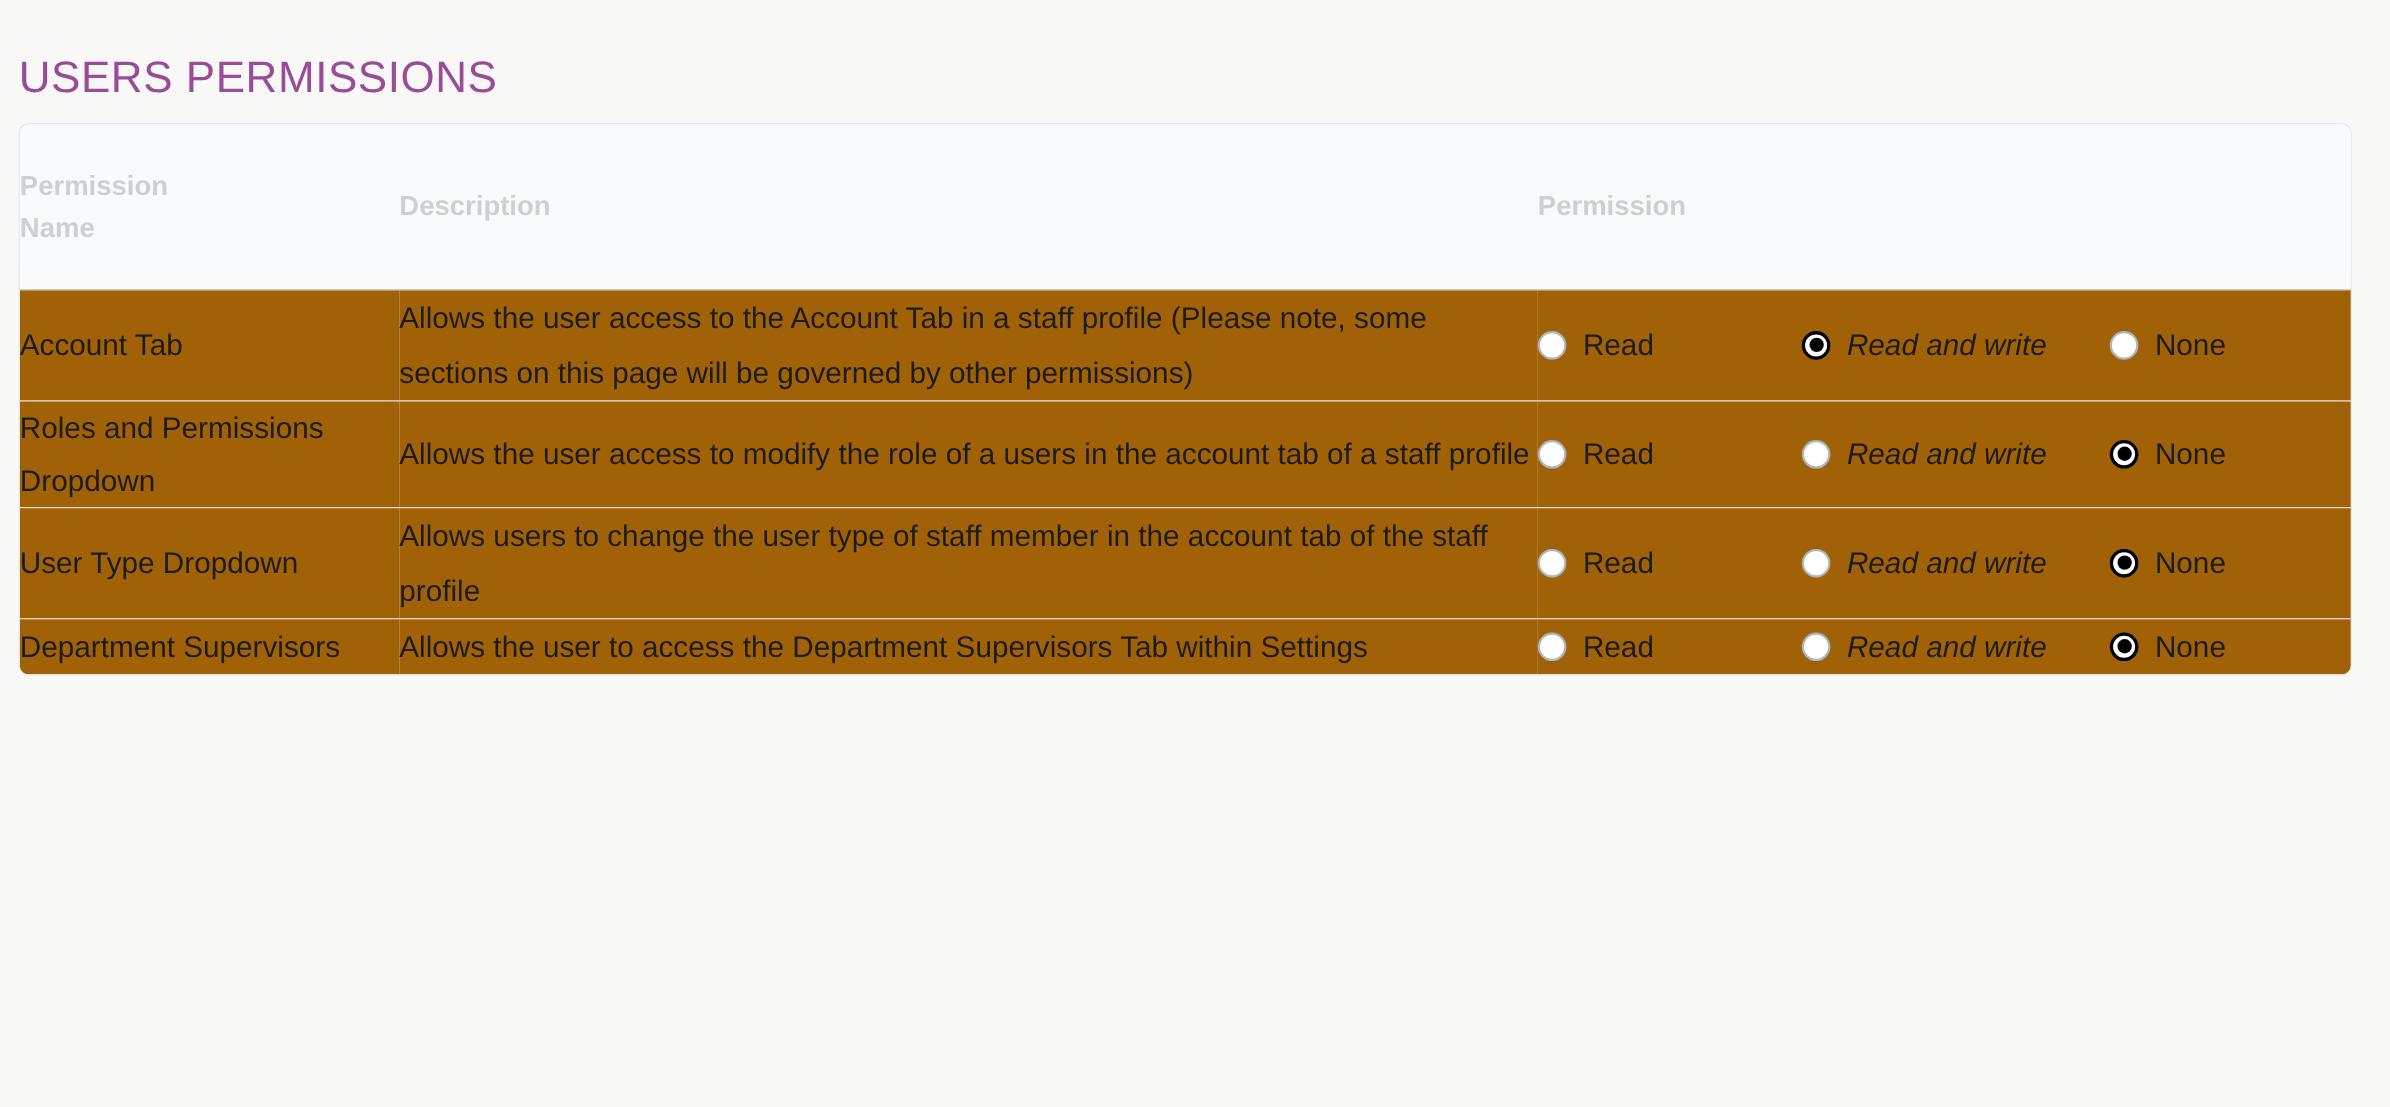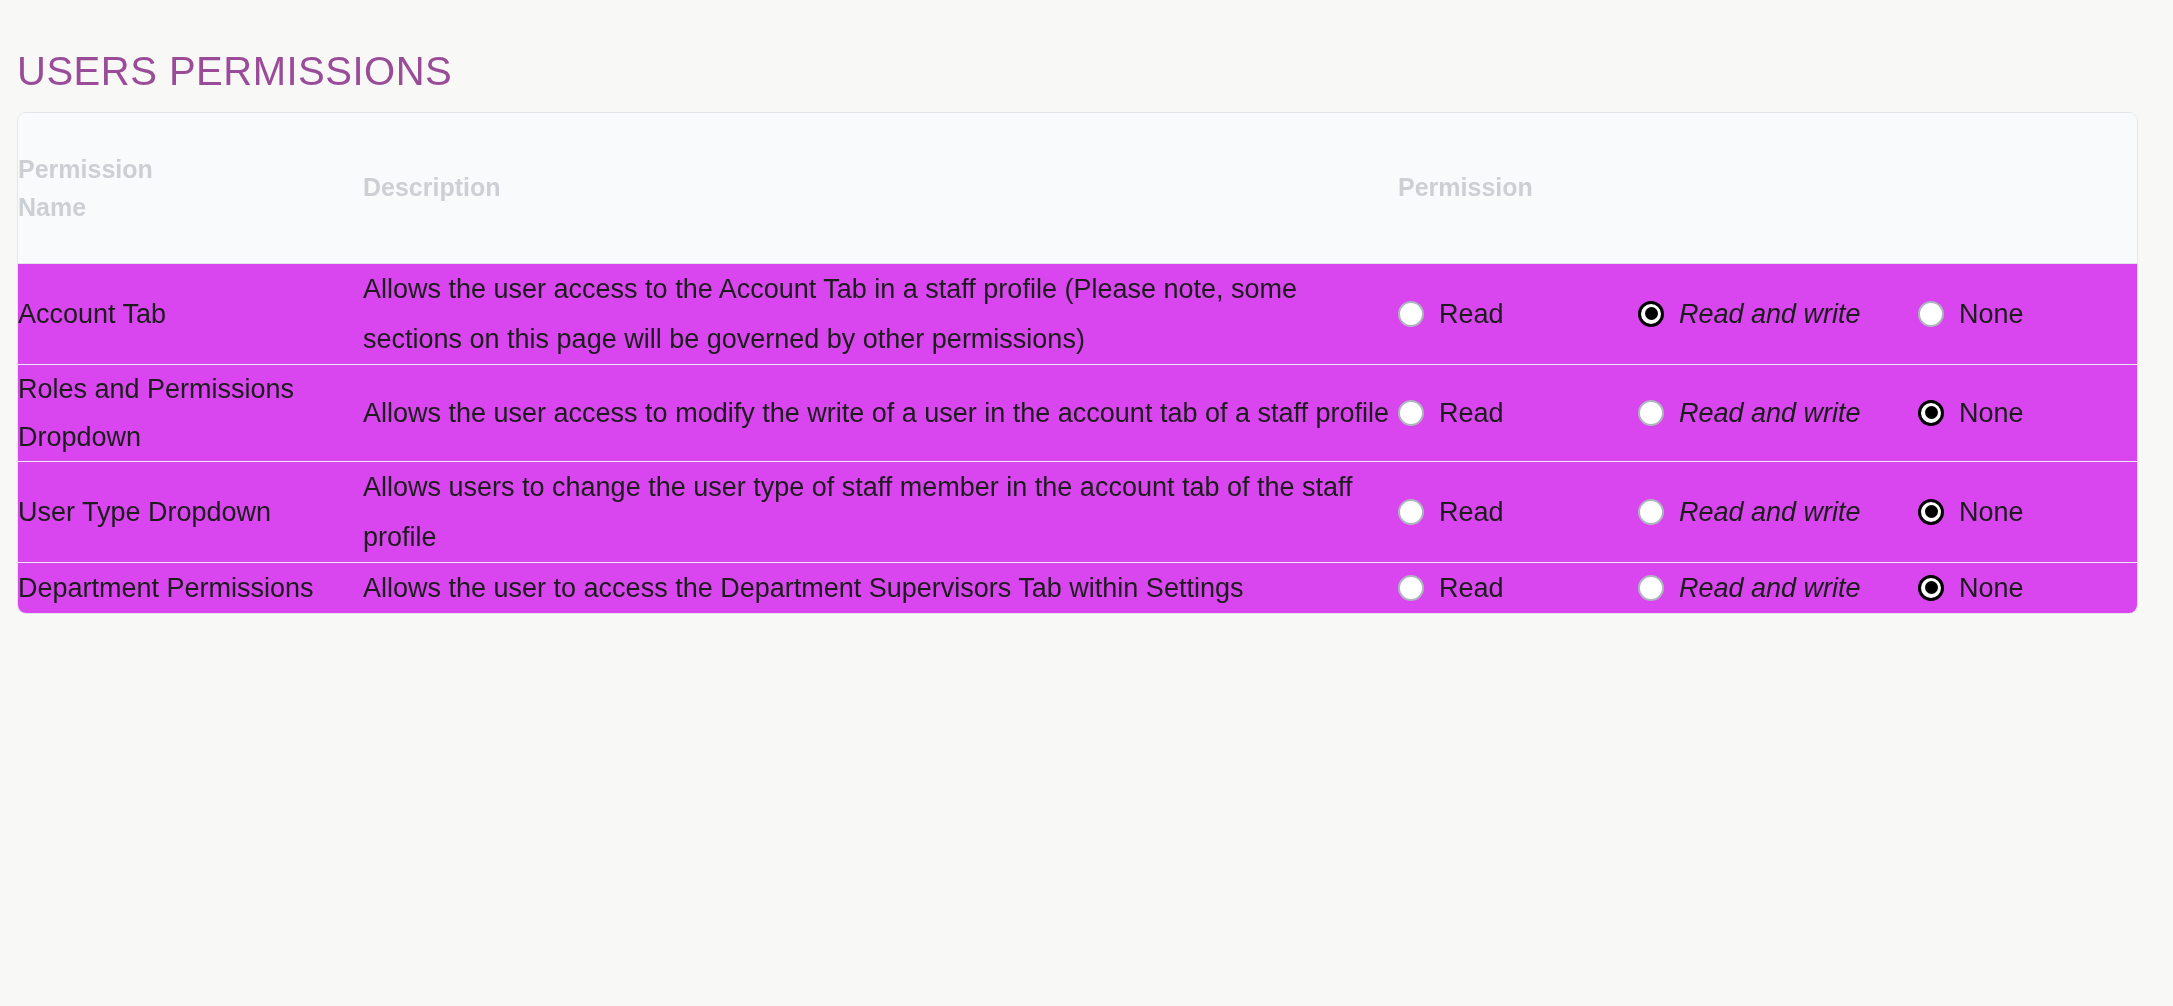--- a/index.html
+++ b/index.html
@@ -74,21 +74,21 @@
   .th-perm   { width: 741px;  padding-left: 28px; }
 
   .th-name .wrap {
     display: block;
     max-width: 180px;
     line-height: 38px;
   }
 
   .perm-table tbody tr {
     border-bottom: 1px solid #e9ecef;
-    background: #d946ef;
+    background: #a16207;
   }
   .perm-table tbody tr:last-child {
     border-bottom: none;
   }
 
   .perm-table td {
     padding: 0;
     vertical-align: middle;
     box-sizing: border-box;
   }
@@ -204,21 +204,21 @@
               <label class="radio-option opt-none">
                 <span class="radio-mark"></span>
                 <span class="radio-label">None</span>
               </label>
             </div>
           </td>
         </tr>
 
         <tr>
           <td class="cell-name">Roles and Permissions Dropdown</td>
-          <td class="cell-desc">Allows the user access to modify the write of a user in the account tab of a staff profile</td>
+          <td class="cell-desc">Allows the user access to modify the role of a users in the account tab of a staff profile</td>
           <td class="cell-perm">
             <div class="radio-group">
               <label class="radio-option opt-read">
                 <span class="radio-mark"></span>
                 <span class="radio-label">Read</span>
               </label>
               <label class="radio-option opt-readwrite">
                 <span class="radio-mark"></span>
                 <span class="radio-label">Read and write</span>
               </label>
@@ -245,21 +245,21 @@
               </label>
               <label class="radio-option opt-none is-selected">
                 <span class="radio-mark"></span>
                 <span class="radio-label">None</span>
               </label>
             </div>
           </td>
         </tr>
 
         <tr>
-          <td class="cell-name">Department Permissions</td>
+          <td class="cell-name">Department Supervisors</td>
           <td class="cell-desc">Allows the user to access the Department Supervisors Tab within Settings</td>
           <td class="cell-perm">
             <div class="radio-group">
               <label class="radio-option opt-read">
                 <span class="radio-mark"></span>
                 <span class="radio-label">Read</span>
               </label>
               <label class="radio-option opt-readwrite">
                 <span class="radio-mark"></span>
                 <span class="radio-label">Read and write</span>

